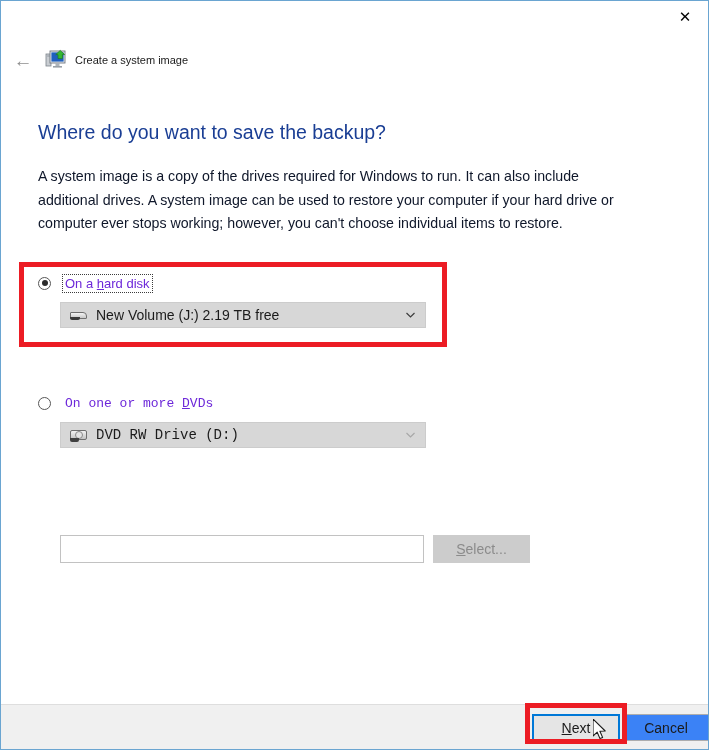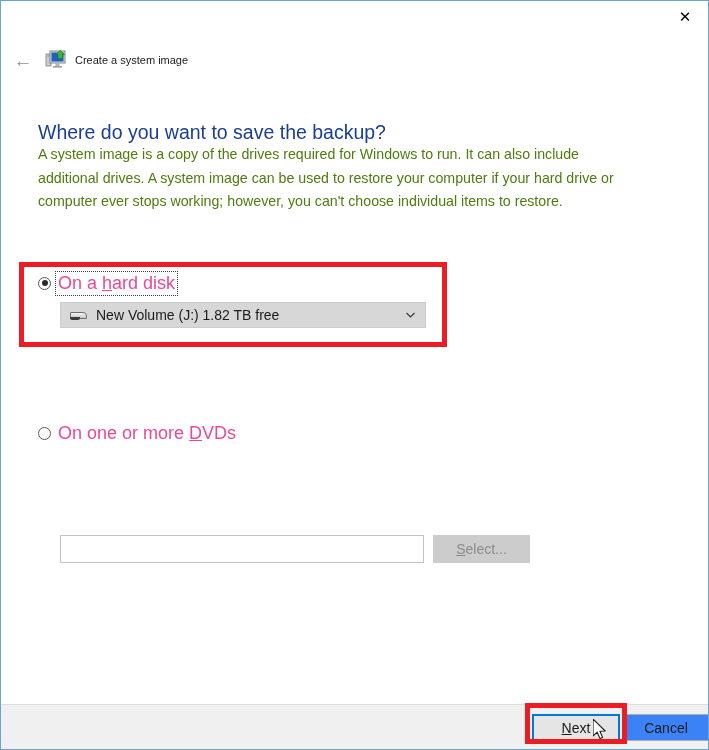--- a/index.html
+++ b/index.html
@@ -87,31 +87,31 @@
     left: 37px;
     top: 104px;
     font-size: 19.5px;
     color: #1a3e94;
     white-space: nowrap;
     margin-top: 16px;
   }
   #description {
     position: absolute;
     left: 37px;
-    top: 142px;
+    top: 164px;
     width: 600px;
     font-size: 14.2px;
     line-height: 23.5px;
-    color: #4d7c0f;
+    color: #0f172a;
   }
 
   
   .option-group { position: absolute; }
   #group-harddisk { left: 37px; top: 272px; }
-  #group-dvd      { left: 37px; top: 422px; }
+  #group-dvd      { left: 37px; top: 392px; font-family: Liberation Mono, monospace; }
   #group-network  { left: 37px; top: 524px; }
 
   .radio-line {
     display: flex;
     align-items: center;
     height: 20px;
     cursor: default;
   }
   .radio {
     width: 13px;
@@ -125,23 +125,23 @@
   }
   .radio.checked::after {
     content: "";
     position: absolute;
     left: 2.5px; top: 2.5px;
     width: 6px; height: 6px;
     border-radius: 50%;
     background: #2b2b2b;
   }
   .radio-label {
-    font-size: 18px;
-    color: #ec4899;
-    margin-left: 5px;
+    font-size: 13px;
+    color: #6d28d9;
+    margin-left: 12px;
     padding: 1px 2px;
     white-space: nowrap;
   }
   .radio-label.focused {
     outline: 1px dotted #3b3b3b;
     outline-offset: 0px;
   }
   .accel { text-decoration: underline; }
 
   
@@ -358,33 +358,44 @@
 
   <div class="option-group" id="group-harddisk">
     <div class="radio-line">
       <span class="radio checked"></span>
       <span class="radio-label focused"><span>On a </span><span class="accel">h</span><span>ard disk</span></span>
     </div>
     <div class="combo">
       <span class="combo-icon">
           <span class="disk-glyph"></span>
         </span>
-      <span class="combo-text">New Volume (J:)  1.82 TB free</span>
+      <span class="combo-text">New Volume (J:)  2.19 TB free</span>
       <span class="combo-arrow">
         <svg width="11" height="11" viewBox="0 0 11 11">
             <path d="M1.5 3.5 L5.5 7.5 L9.5 3.5" fill="none" stroke="#3c3c3c" stroke-width="1.2"></path>
           </svg>
       </span>
     </div>
   </div>
 
   <div class="option-group" id="group-dvd">
     <div class="radio-line">
       <span class="radio"></span>
       <span class="radio-label"><span>On one or more </span><span class="accel">D</span><span>VDs</span></span>
+    </div>
+    <div class="combo">
+      <span class="combo-icon">
+          <span class="dvd-glyph"></span>
+        </span>
+      <span class="combo-text">DVD RW Drive (D:)</span>
+      <span class="combo-arrow">
+        <svg width="11" height="11" viewBox="0 0 11 11">
+            <path d="M1.5 3.5 L5.5 7.5 L9.5 3.5" fill="none" stroke="#a8a8a8" stroke-width="1.2"></path>
+          </svg>
+      </span>
     </div>
   </div>
 
   <div class="option-group" id="group-network">
     <div class="network-row">
       <input id="network-input" type="text" value="" style="">
       <div id="select-btn">
           <span class="accel">S</span>
           <span>elect...</span>
         </div>

